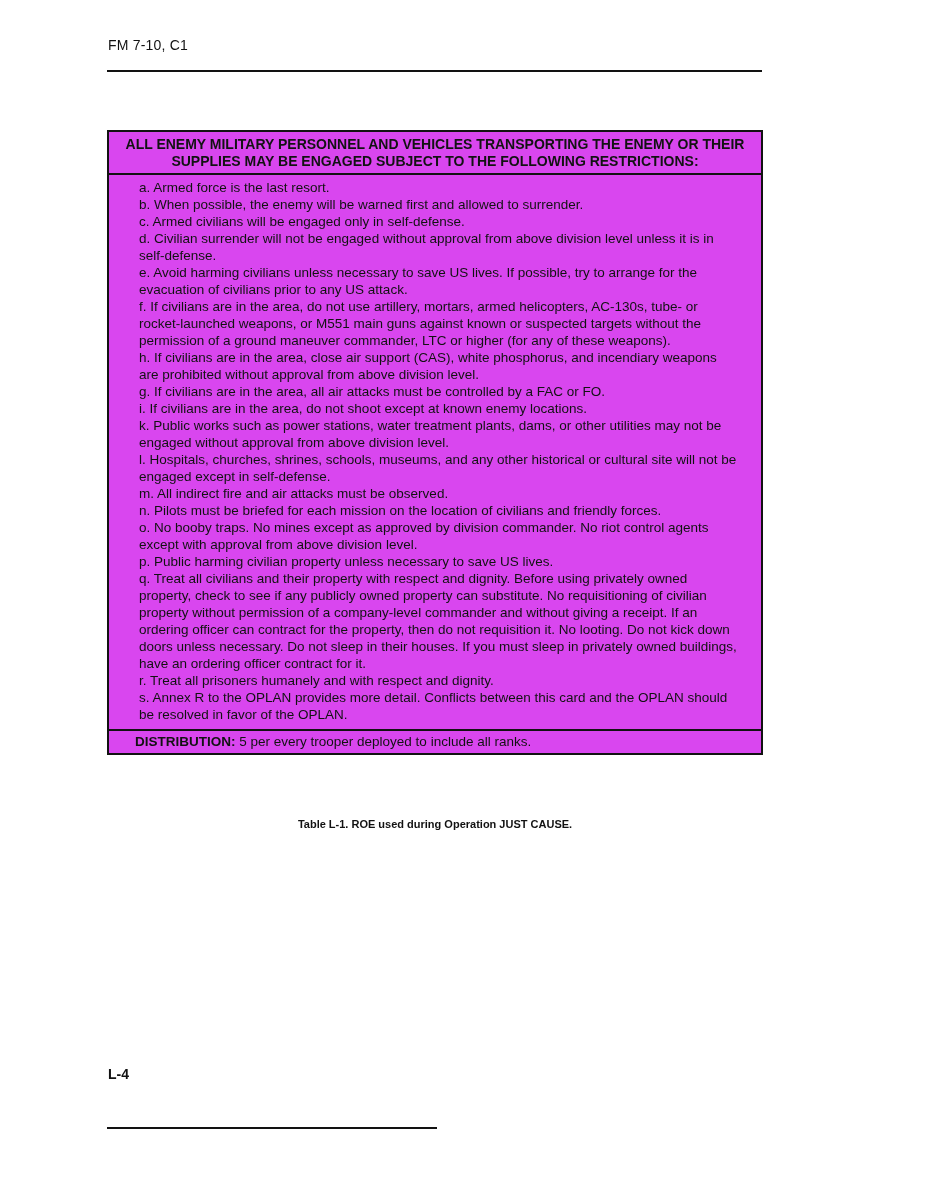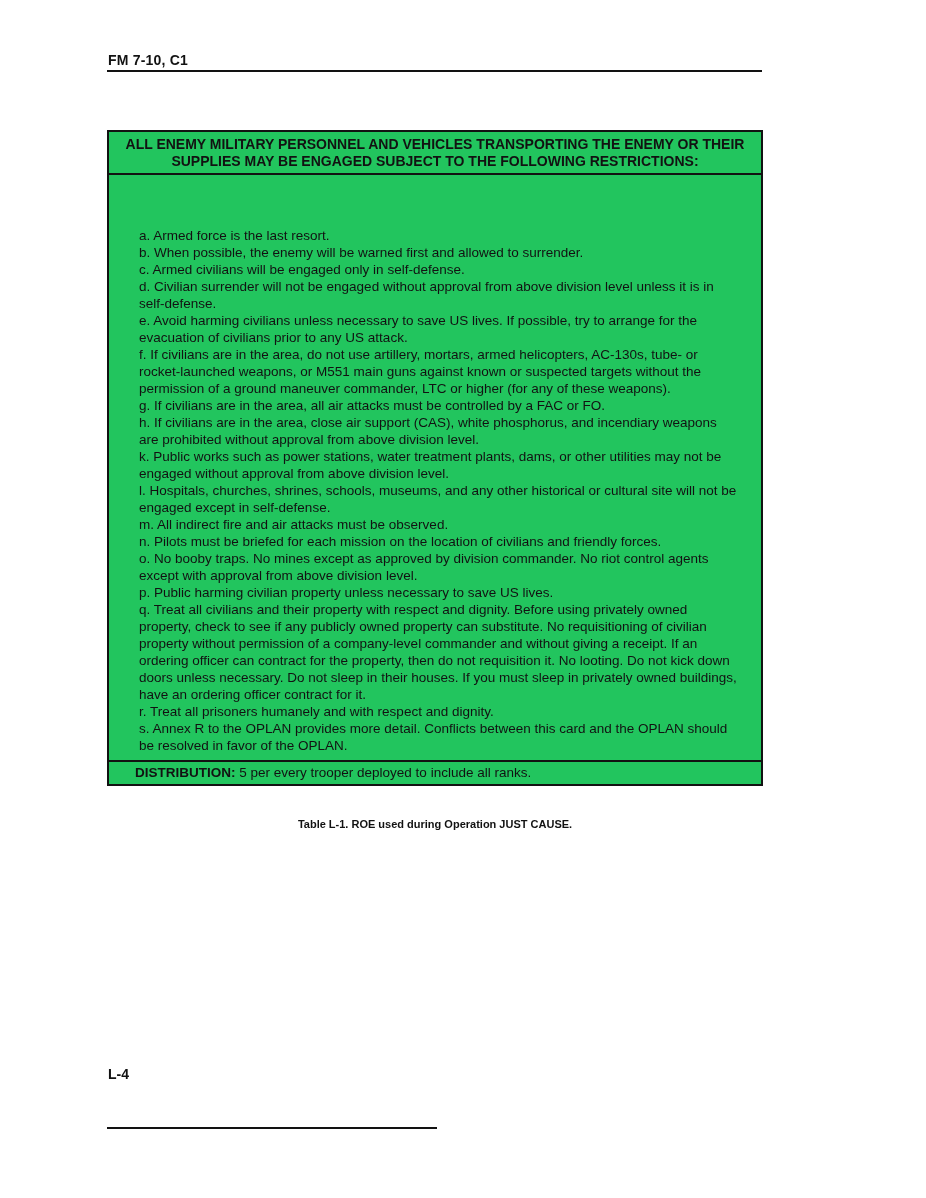--- a/index.html
+++ b/index.html
@@ -12,57 +12,56 @@
     height: 1198px;
     margin: 0 auto;
     background: #ffffff;
     font-family: "Liberation Sans", sans-serif;
     color: #121212;
   }
 
   .running-header {
     position: absolute;
     left: 108px;
-    top: 52px;
+    top: 37px;
     font-size: 14px;
-    font-weight: bold;
+    font-weight: normal;
     letter-spacing: 0.2px;
   }
 
   .header-rule {
     position: absolute;
     left: 107px;
     top: 70px;
     width: 655px;
     border-top: 2px solid #121212;
   }
 
   .roe-box {
     position: absolute;
     left: 107px;
     top: 130px;
     width: 656px;
     border: 2px solid #121212;
-    background: #22c55e;
+    background: #d946ef;
   }
 
   .roe-title {
     font-size: 14px;
     font-weight: bold;
     line-height: 17px;
     text-align: center;
     padding: 4px 10px 3px 10px;
     border-bottom: 2px solid #121212;
   }
 
   .roe-body {
     padding: 4px 24px 6px 30px;
     font-size: 13.5px;
     line-height: 17px;
-    margin-top: 48px;
   }
 
   .roe-item { margin: 0; }
 
   .roe-distribution {
     border-top: 2px solid #121212;
     padding: 2px 10px 3px 14px;
     font-size: 13.5px;
     line-height: 17px;
   }
@@ -108,22 +107,23 @@
   <div class="roe-box">
     <div class="roe-title">ALL ENEMY MILITARY PERSONNEL AND VEHICLES TRANSPORTING THE ENEMY OR THEIR SUPPLIES MAY BE ENGAGED SUBJECT TO THE FOLLOWING RESTRICTIONS:</div>
 
     <div class="roe-body">
       <p class="roe-item">a. Armed force is the last resort.</p>
       <p class="roe-item">b. When possible, the enemy will be warned first and allowed to surrender.</p>
       <p class="roe-item">c. Armed civilians will be engaged only in self-defense.</p>
       <p class="roe-item">d. Civilian surrender will not be engaged without approval from above division level unless it is in self-defense.</p>
       <p class="roe-item">e. Avoid harming civilians unless necessary to save US lives. If possible, try to arrange for the evacuation of civilians prior to any US attack.</p>
       <p class="roe-item">f. If civilians are in the area, do not use artillery, mortars, armed helicopters, AC-130s, tube- or rocket-launched weapons, or M551 main guns against known or suspected targets without the permission of a ground maneuver commander, LTC or higher (for any of these weapons).</p>
+      <p class="roe-item">h. If civilians are in the area, close air support (CAS), white phosphorus, and incendiary weapons are prohibited without approval from above division level.</p>
       <p class="roe-item">g. If civilians are in the area, all air attacks must be controlled by a FAC or FO.</p>
-      <p class="roe-item">h. If civilians are in the area, close air support (CAS), white phosphorus, and incendiary weapons are prohibited without approval from above division level.</p>
+      <p class="roe-item">i. If civilians are in the area, do not shoot except at known enemy locations.</p>
       <p class="roe-item">k. Public works such as power stations, water treatment plants, dams, or other utilities may not be engaged without approval from above division level.</p>
       <p class="roe-item">l. Hospitals, churches, shrines, schools, museums, and any other historical or cultural site will not be engaged except in self-defense.</p>
       <p class="roe-item">m. All indirect fire and air attacks must be observed.</p>
       <p class="roe-item">n. Pilots must be briefed for each mission on the location of civilians and friendly forces.</p>
       <p class="roe-item">o. No booby traps. No mines except as approved by division commander. No riot control agents except with approval from above division level.</p>
       <p class="roe-item">p. Public harming civilian property unless necessary to save US lives.</p>
       <p class="roe-item">q. Treat all civilians and their property with respect and dignity. Before using privately owned property, check to see if any publicly owned property can substitute. No requisitioning of civilian property without permission of a company-level commander and without giving a receipt. If an ordering officer can contract for the property, then do not requisition it. No looting. Do not kick down doors unless necessary. Do not sleep in their houses. If you must sleep in privately owned buildings, have an ordering officer contract for it.</p>
       <p class="roe-item">r. Treat all prisoners humanely and with respect and dignity.</p>
       <p class="roe-item">s. Annex R to the OPLAN provides more detail. Conflicts between this card and the OPLAN should be resolved in favor of the OPLAN.</p>
     </div>

